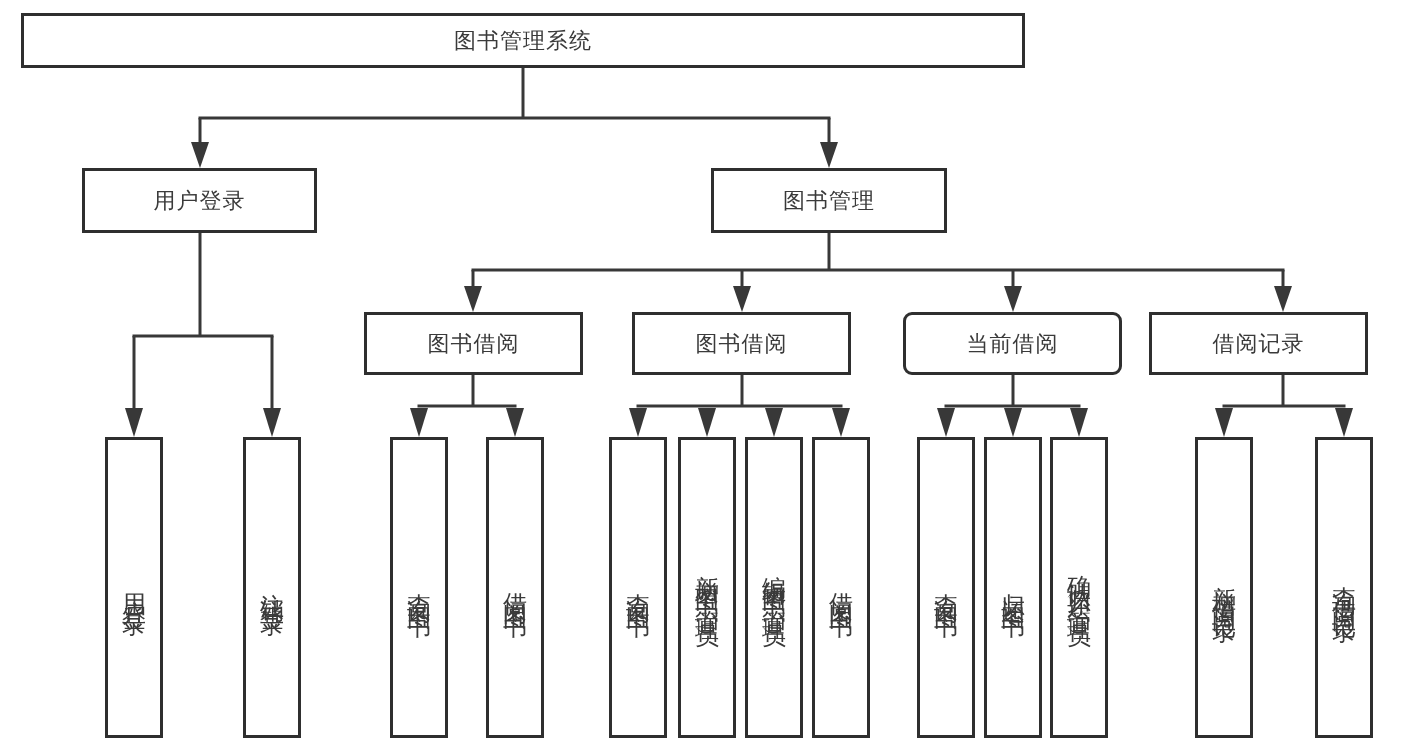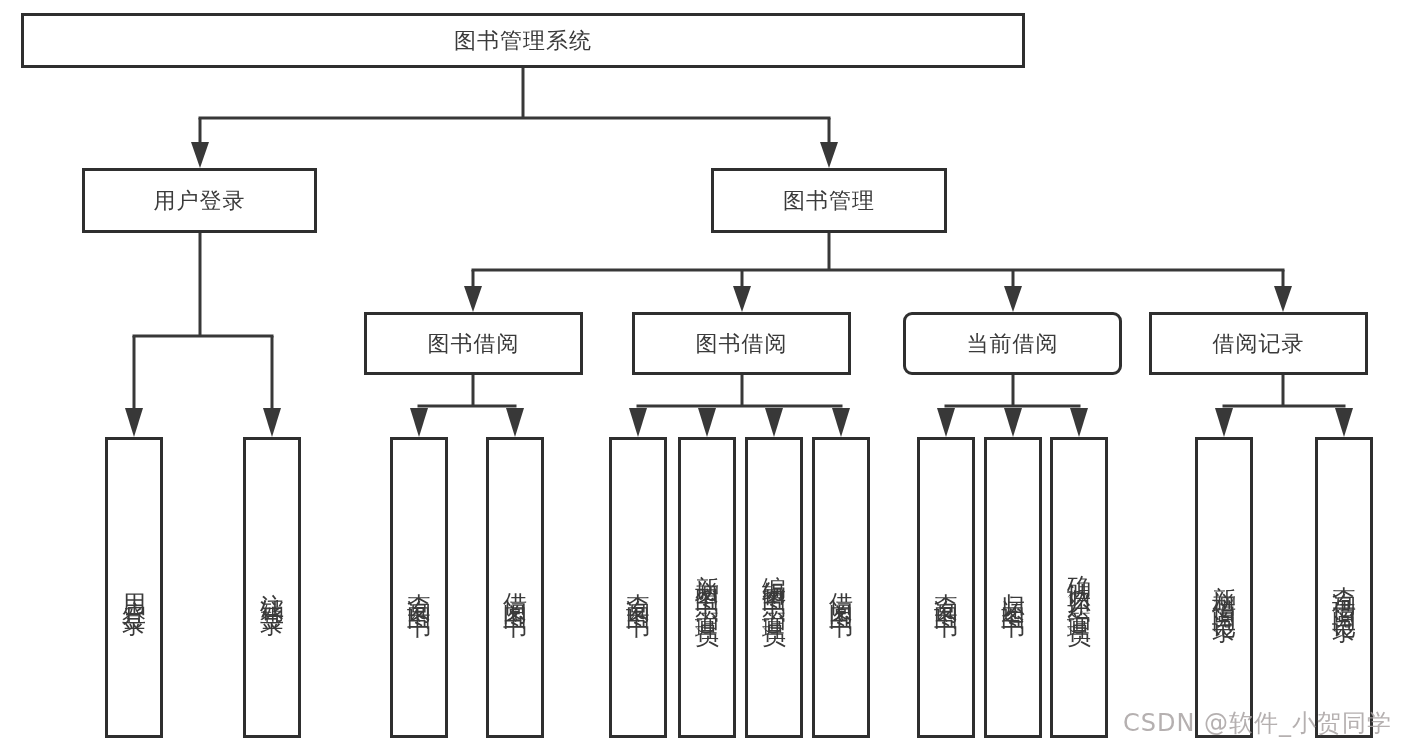--- a/index.html
+++ b/index.html
@@ -182,15 +182,14 @@
     <span class="vtext">确认归还（管理员）</span>
   </div>
 
   <div class="node leaf-node" style="left:1195px;">
     <span class="vtext">新增借阅记录</span>
   </div>
   <div class="node leaf-node" style="left:1315px;">
     <span class="vtext">查询借阅记录</span>
   </div>
 
-  <div id="watermark">CSDN @软件_小贺同学</div>
 
 </div>
 
 </body></html>

